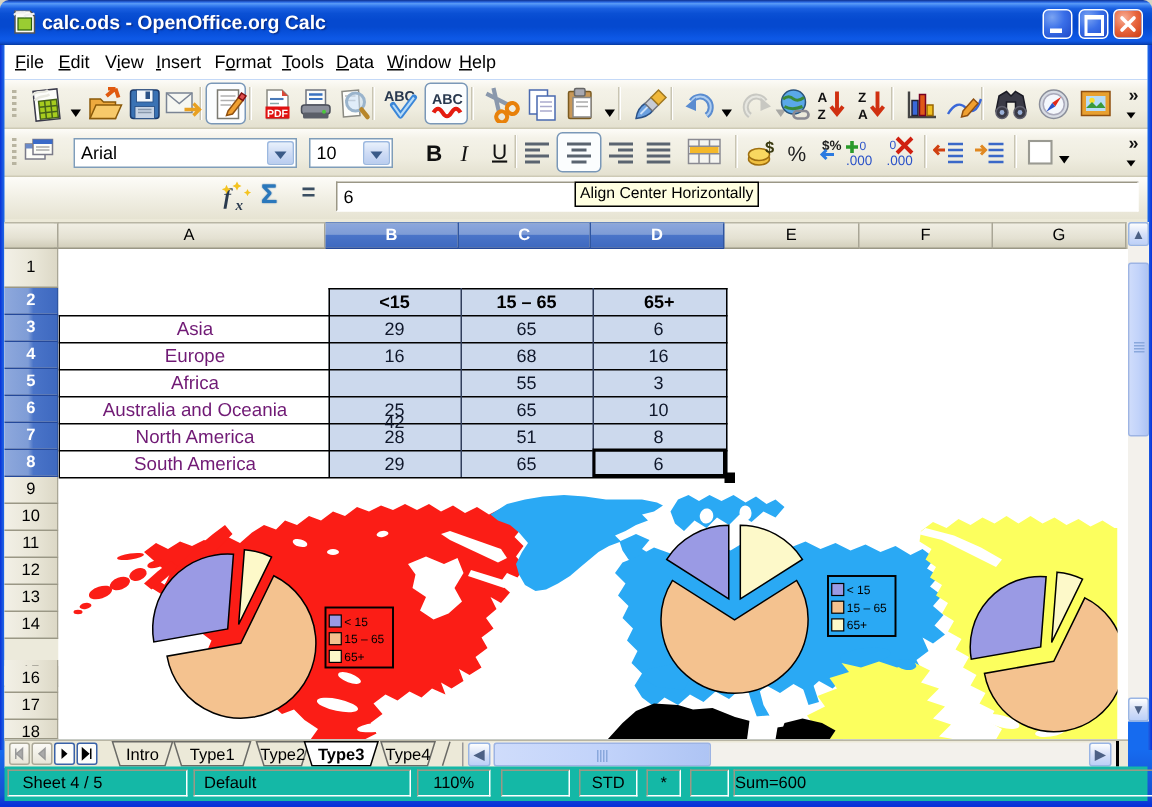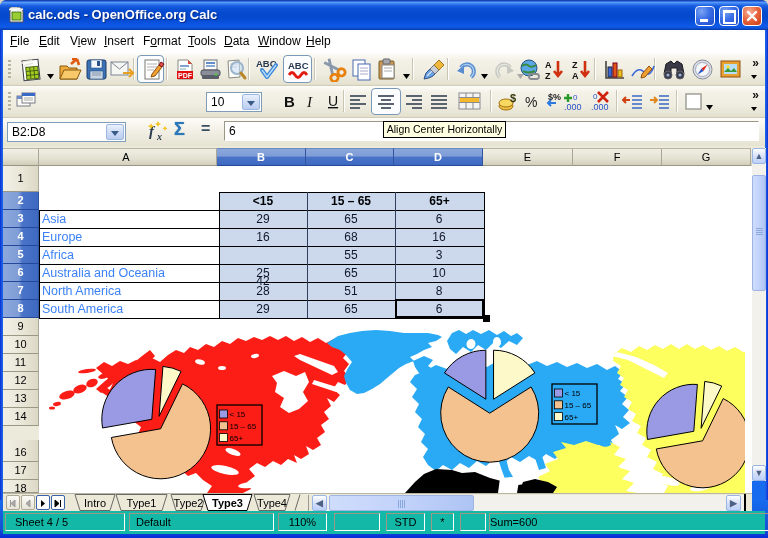--- a/index.html
+++ b/index.html
@@ -69,21 +69,21 @@
 #tabbar{position:absolute;left:3px;top:493px;width:749px;height:18px;background:#ece9d8;border-top:1px solid #b8b5a4;}
 .navb{position:absolute;top:1px;width:14px;height:15px;background:linear-gradient(180deg,#fbfaf6,#e8e5d8);border:1px solid #aca999;border-radius:2px;box-sizing:border-box;text-align:center;}
 .navb.en{border:1px solid #3a62a8;background:#fdfdfb;}
 
 #statusbar{position:absolute;left:3px;top:511px;width:762px;height:23px;background:#14b8a6;}
 .scell{position:absolute;top:2px;height:18px;box-sizing:border-box;border:1px solid;border-color:#9d9885 #fff #fff #9d9885;
  font-size:11px;color:#000;line-height:17px;}
 
 .hcell{position:absolute;height:17px;font-size:12px;font-weight:bold;text-align:center;color:#000;padding-top:1px;}
 .ncell{position:absolute;height:17px;font-size:12px;text-align:center;color:#0f172a;padding-top:1px;}
-.acell{position:absolute;height:17px;font-size:12.5px;text-align:left;color:#3b82f6;padding:1px 0 0 3px;}
+.acell{position:absolute;height:17px;font-size:12.5px;text-align:center;color:#701a75;padding:1px 0 0 3px;}
 .bl{position:absolute;background:#000;}
 </style></head>
 <body>
 <div id="frame"></div>
 <div id="frame2"></div>
 
 <div id="titlebar"></div>
 <svg id="titleicon" class="abs" viewBox="0 0 15 16">
   <path d="M1 0 L11 0 L14 4 L14 15 L1 15 Z" fill="#fbfbf6" stroke="#555" stroke-width="1"></path>
   <rect x="3" y="5" width="9" height="8" fill="#9acd32" stroke="#2c5f0a" stroke-width="0.8"></rect>
@@ -289,20 +289,24 @@
           <circle cx="9" cy="9" r="1.8" fill="#f8e030"></circle>
           <path d="M5,14 L9,10 L12,13 L15,10 L18,14 Z" fill="#3a9a3a"></path>
         </svg></div>
     </div>
   <div class="chev" style="right:6px;top:3px;">»</div>
   <div class="ddarrow" style="right:8px;top:22px;"></div>
 </div>
 
 <div id="toolbar2" class="bar">
   <div class="grip" style="top:6px;height:20px;"></div>
+  <div class="combo" style="left:46px;top:6px;width:149px;">
+      <span class="ctext">Arial</span>
+      <span class="cbtn"></span>
+    </div>
   <div class="combo" style="left:203px;top:6px;width:56px;">
       <span class="ctext">10</span>
       <span class="cbtn"></span>
     </div>
   <div id="t2icons">
       <div style="left: 368px; top: 2px; width: 30px; height: 27px; border: 1px solid rgb(122, 152, 184); border-radius: 4px; background: rgb(251, 253, 254); position: absolute; box-sizing: border-box;"></div>
       <div class="tsep" style="top: 4px; left: 340px;"></div>
       <div class="tsep" style="top: 4px; left: 487px;"></div>
       <div class="tsep" style="top: 4px; left: 613px;"></div>
       <div class="tsep" style="top: 4px; left: 673px;"></div>
@@ -392,24 +396,20 @@
         </svg></div>
       <div style="position: absolute; left: 703px; top: 11px; width: 8px; height: 8px;"><svg width="8" height="8" viewBox="0 0 8 8">
           <path d="M0,2 L7,2 L3.5,7 Z" fill="#000"></path>
         </svg></div>
     </div>
   <div class="chev" style="right:6px;top:2px;">»</div>
   <div class="ddarrow" style="right:8px;top:21px;"></div>
 </div>
 
 <div id="formulabar" class="bar">
-  <div class="combo" style="left:4px;top:4px;width:119px;">
-      <span class="ctext">B2:D8</span>
-      <span class="cbtn"></span>
-    </div>
   <div id="fxicon" style="position:absolute;left:144px;top:2px;width:22px;height:22px;">
     <svg width="22" height="22">
         <text x="2" y="16" font-size="15" font-style="italic" font-weight="bold" fill="#2a3a4e" font-family="Liberation Serif">f</text>
         <text x="10" y="20" font-size="10" font-style="italic" font-weight="bold" fill="#2a3a4e" font-family="Liberation Serif">x</text>
         <path d="M4,5 l1.2,2.6 L8,8.8 l-2.8,1.2 L4,12.6 l-1.2,-2.6 L0,8.8 l2.8,-1.2 Z" fill="#f4c320" transform="scale(0.8) translate(1,-1)"></path>
         <path d="M11,1 l1,2 2,1 -2,1 -1,2 -1,-2 -2,-1 2,-1 Z" fill="#f4c320"></path>
         <path d="M18,6 l0.8,1.6 1.6,0.8 -1.6,0.8 -0.8,1.6 -0.8,-1.6 -1.6,-0.8 1.6,-0.8 Z" fill="#f4c320"></path>
       </svg></div>
   <div style="position:absolute;left:171px;top:1px;font-size:18px;font-weight:bold;color:#2a78bc;text-shadow:0 0 1px #1a5a9a;">Σ</div>
   <div style="position:absolute;left:198px;top:2px;font-size:16px;font-weight:bold;color:#3a4e62;">=</div>

